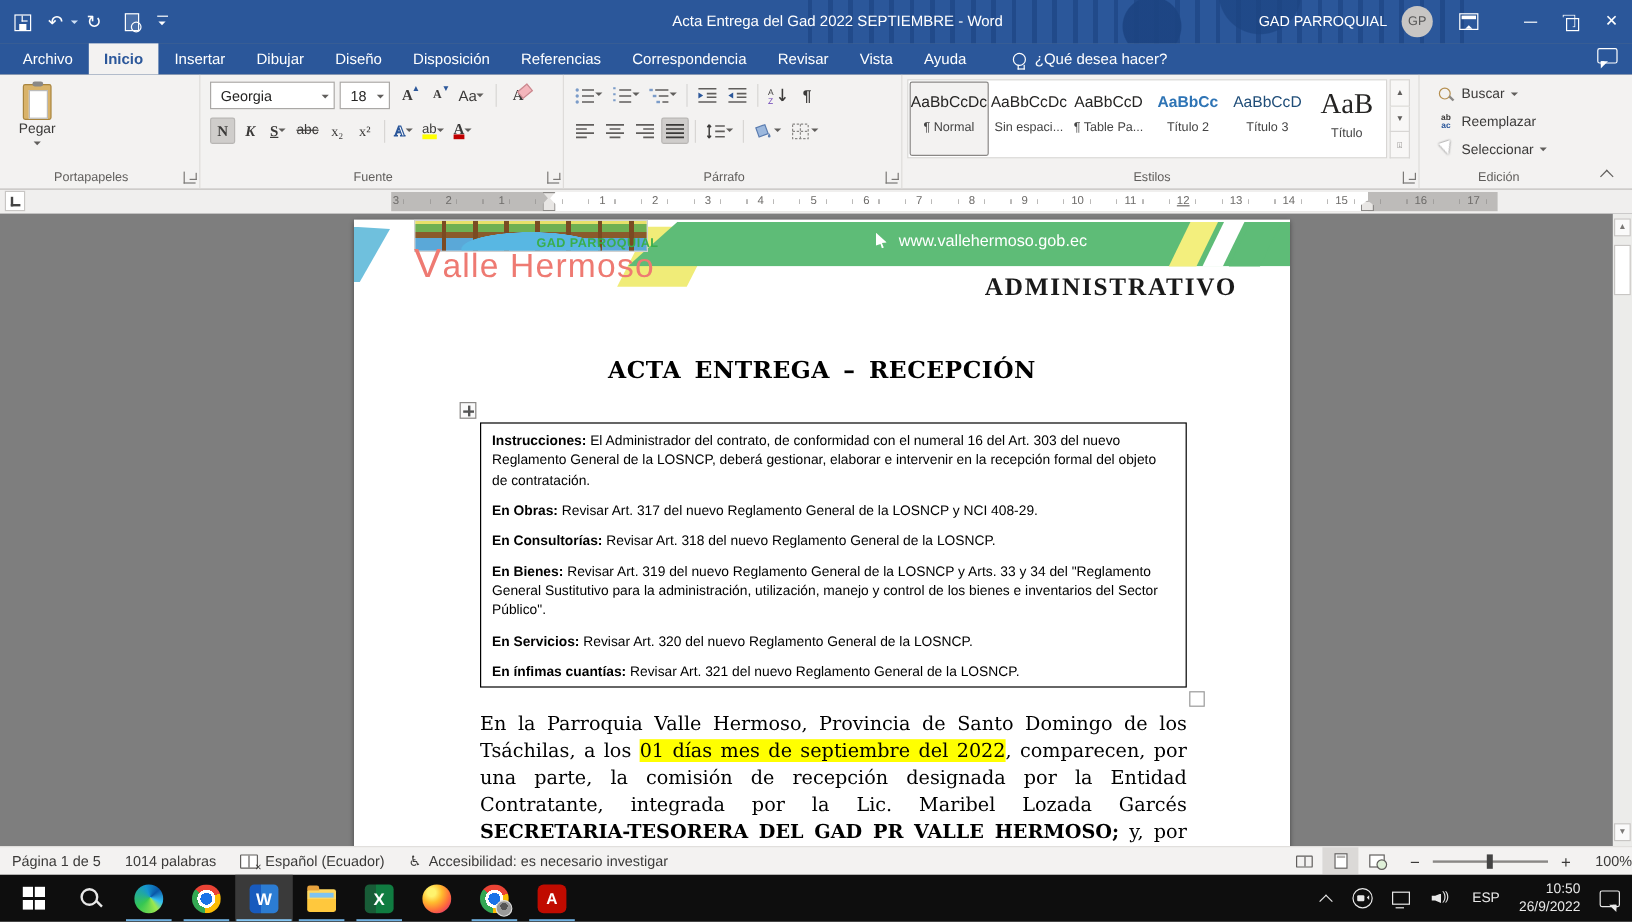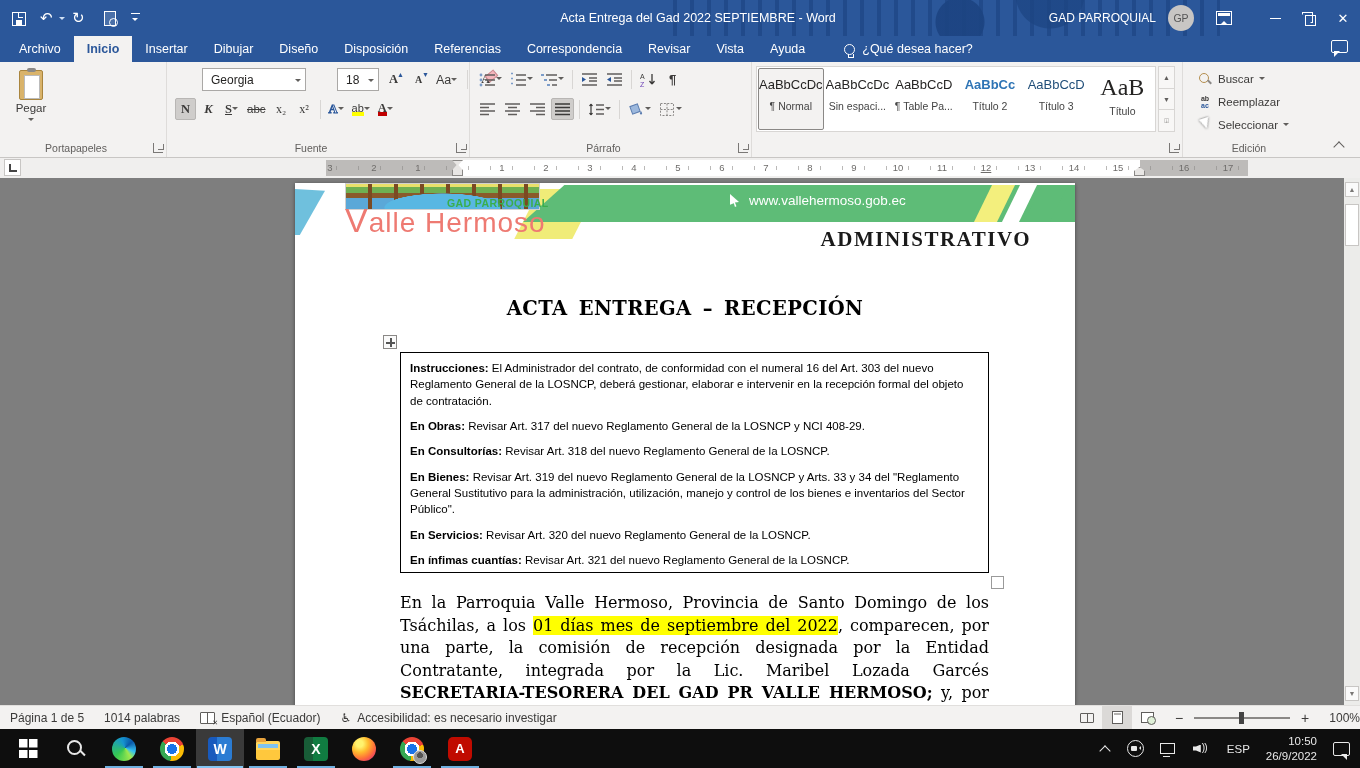--- a/index.html
+++ b/index.html
@@ -78,21 +78,21 @@
   .sbtn{display:flex;align-items:center;gap:5px;font-size:11.5px;height:22px;padding:0 4px;border-radius:2px;cursor:pointer;white-space:nowrap;}
   .sbtn.disabled{color:#a19f9d;cursor:default;}
   .ic{width:16px;height:16px;display:inline-flex;align-items:center;justify-content:center;position:relative;flex:0 0 16px;}
   .scissors::before{content:"✂";font-family:"DejaVu Sans",sans-serif;font-size:13px;color:#8a8886;}
   .copyic::before{content:"";position:absolute;left:2px;top:1px;width:9px;height:11px;background:#fff;border:1px solid #9a9896;}
   .copyic::after{content:"";position:absolute;left:5px;top:4px;width:9px;height:11px;background:#fff;border:1px solid #9a9896;}
   .brush::before{content:"";position:absolute;left:2px;top:8px;width:11px;height:5px;background:#d9b36a;border:1px solid #a9853e;transform:rotate(-35deg);}
   .brush::after{content:"";position:absolute;left:10px;top:3px;width:4px;height:5px;background:#6b6967;transform:rotate(-35deg);}
 
   .fontrow1{position:absolute;left:8px;top:6px;display:flex;align-items:center;gap:4px;}
-  .combo{display:flex;align-items:center;background:#fff;border:1px solid #aaa8a6;height:23px;padding:0 2px 0 6px;margin-left:27px;}
+  .combo{display:flex;align-items:center;background:#fff;border:1px solid #aaa8a6;height:23px;padding:0 2px 0 6px;}
   .combo input{border:none;outline:none;font-size:12px;width:84px;font-family:inherit;color:#252423;background:transparent;}
   .combo.size input{width:22px;}
   .dd{border:3.5px solid transparent;border-top-color:#605e5c;margin:4px 2px 0 2px;}
   .rb{height:22px;min-width:21px;padding:0 2px;display:inline-flex;align-items:center;justify-content:center;
       border-radius:2px;font-size:12.5px;color:#3b3a39;cursor:pointer;border:1px solid transparent;position:relative;}
   .rb.toggled{background:#cfcdcb;border-color:#b8b6b4;}
   .fontrow2{position:absolute;left:8px;top:36px;display:flex;align-items:center;gap:2px;}
   .bld{font-weight:bold;font-family:"Liberation Serif",serif;}
   .itl{font-style:italic;font-family:"Liberation Serif",serif;font-weight:bold;}
   .und{text-decoration:underline;font-family:"Liberation Serif",serif;font-weight:bold;}
@@ -513,20 +513,21 @@
           <div class="style-cell title">
             <div class="style-preview">AaB</div>
             <div class="style-name">Título</div>
           </div>
         </div>
       <div class="gal-scroll">
         <div class="gal-btn">▲</div>
         <div class="gal-btn">▼</div>
         <div class="gal-btn">⍗</div>
       </div>
+      <div class="glabel">Estilos</div>
       <div class="launcher"></div>
     </div>
 
     <div class="grp g-edit">
       <div class="editrows">
         <div class="sbtn">
           <span class="ic find-icon"></span>
           <span>Buscar</span>
             <span class="caret"></span>
         </div>

